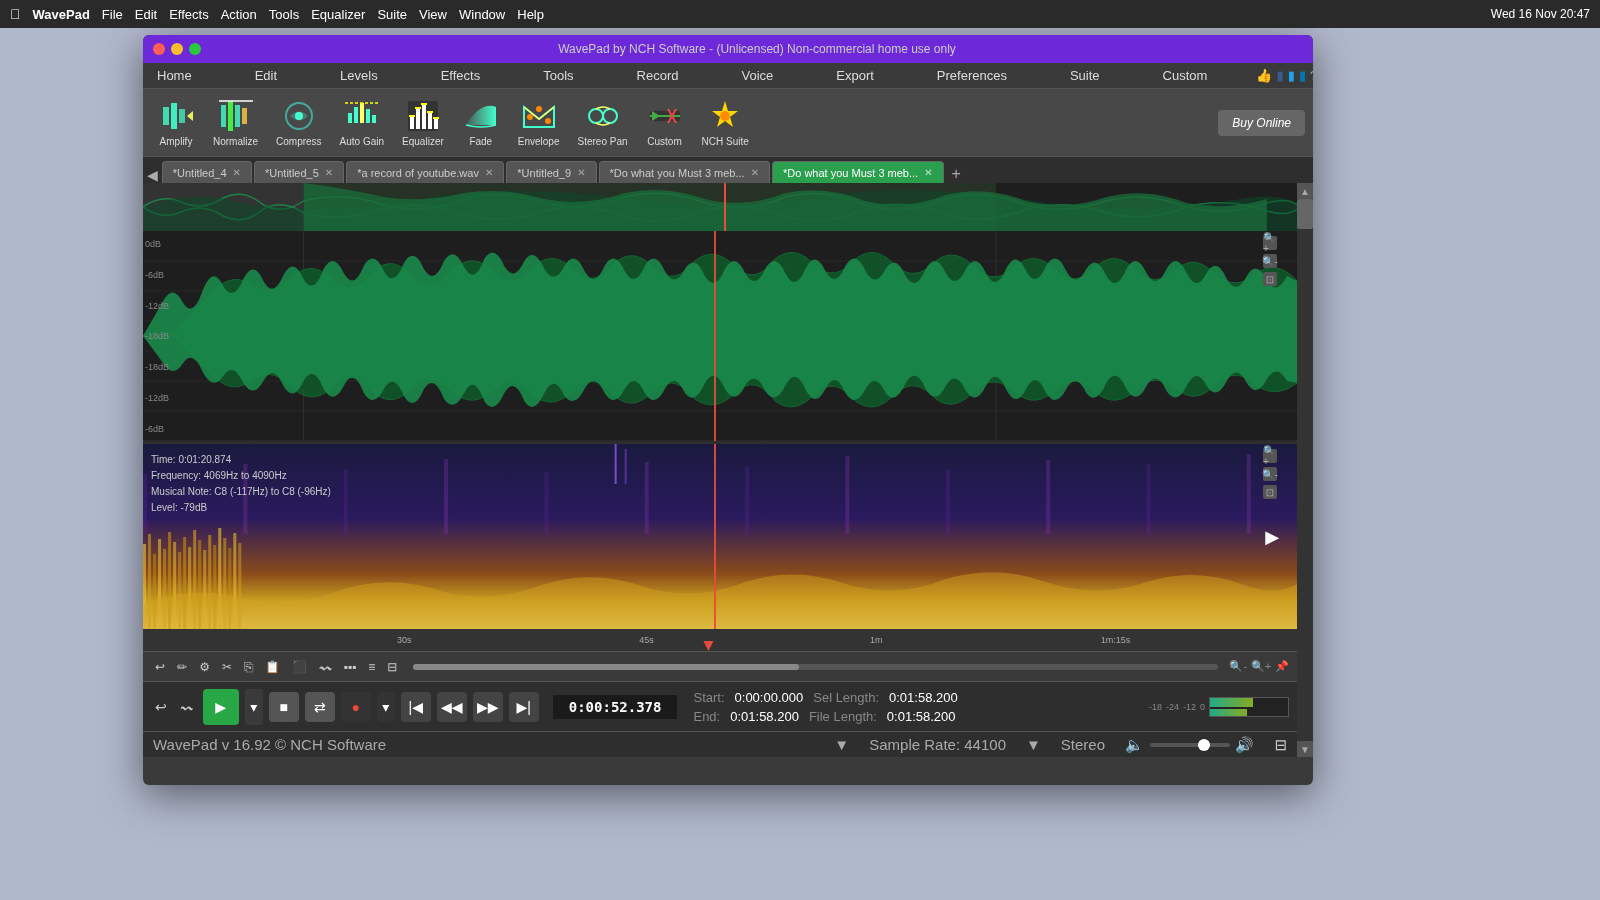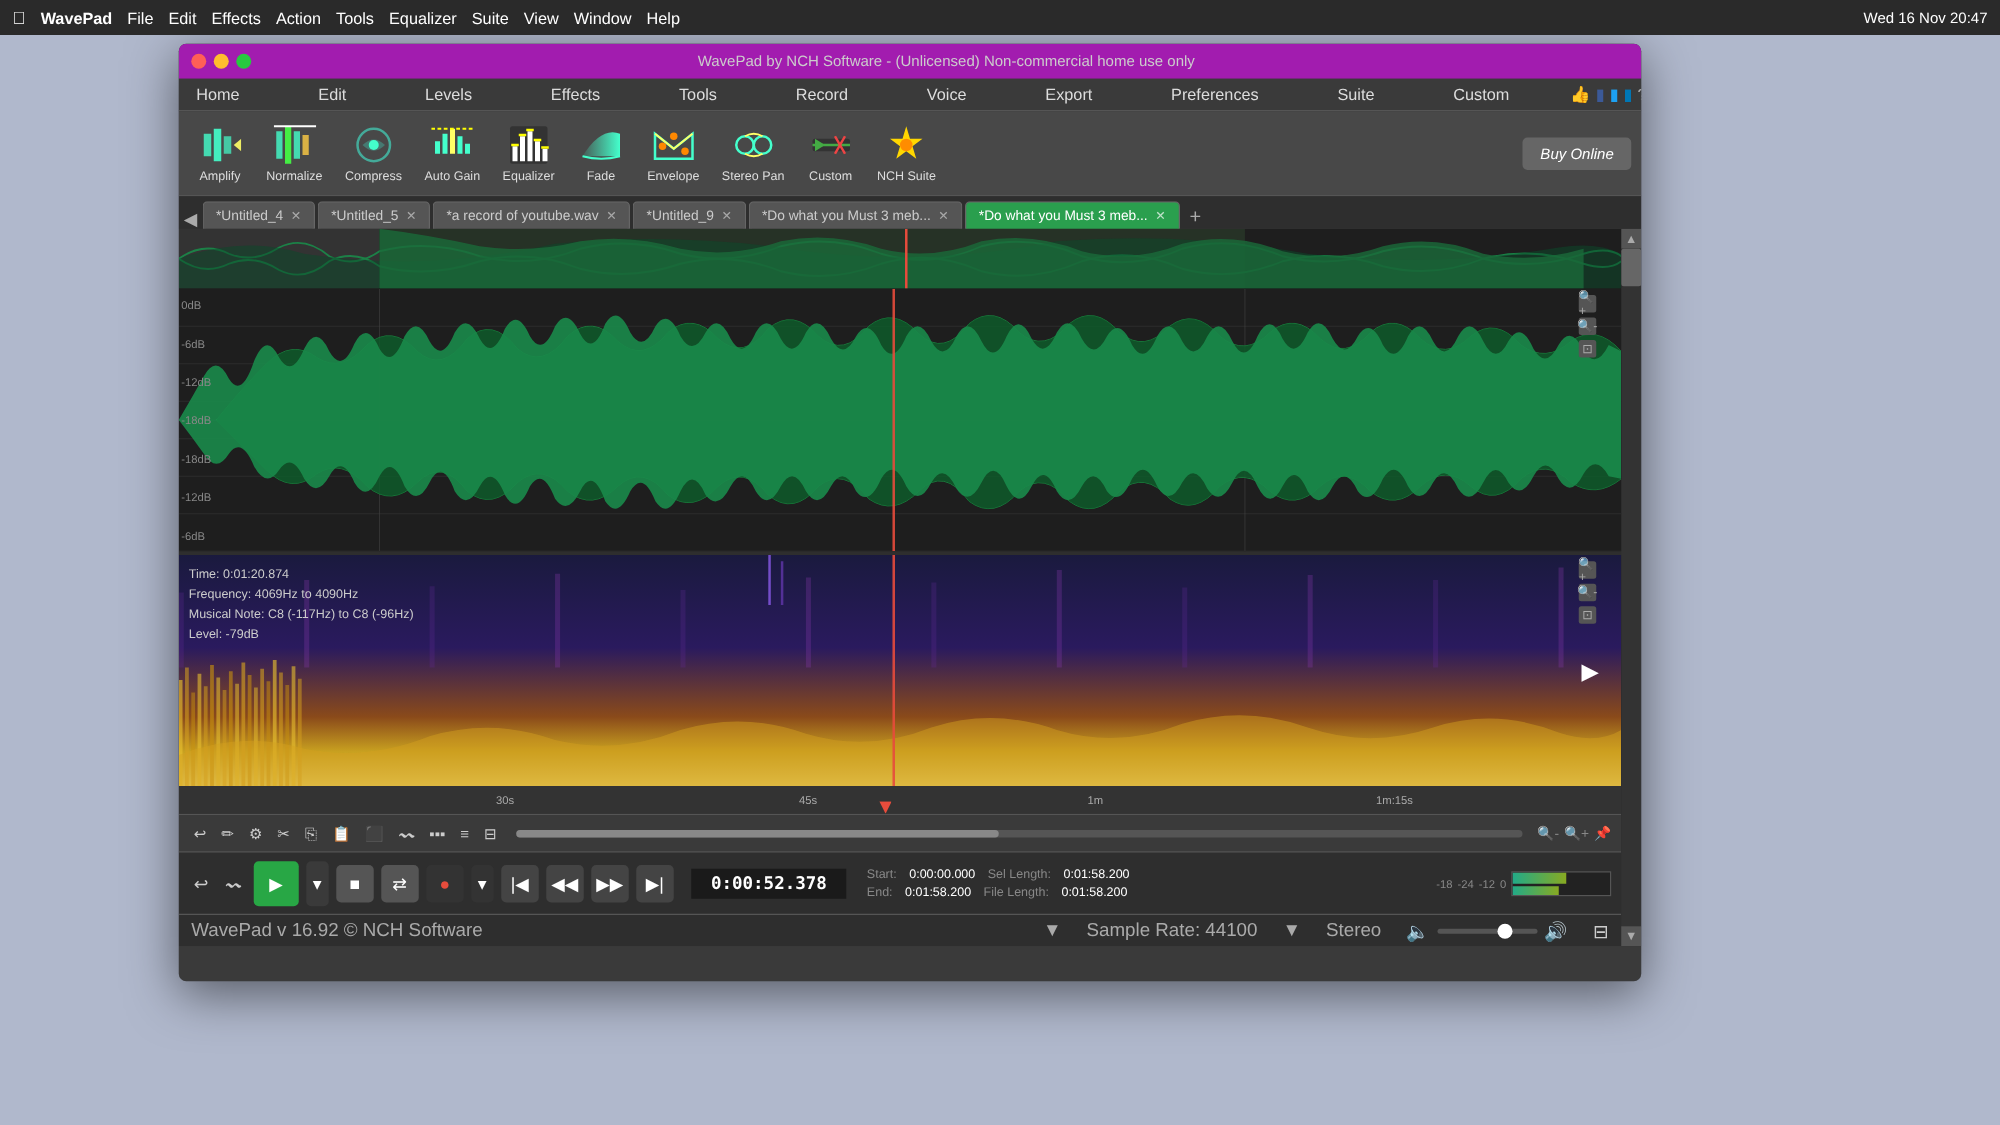--- a/index.html
+++ b/index.html
@@ -47,21 +47,21 @@
       height: 750px;
       background: #3a3a3a;
       border-radius: 6px;
       overflow: hidden;
       box-shadow: 0 10px 40px rgba(0,0,0,0.5);
     }
 
     
     .title-bar {
       height: 28px;
-      background: #a21caf;
+      background: #6d28d9;
       display: flex;
       align-items: center;
       padding: 0 10px;
     }
     .traffic-lights { display: flex; gap: 6px; margin-right: 10px; }
     .tl { width: 12px; height: 12px; border-radius: 50%; cursor: pointer; }
     .tl-red { background: #ff5f57; }
     .tl-yellow { background: #ffbd2e; }
     .tl-green { background: #28c940; }
     .title-text {
@@ -302,21 +302,21 @@
     .transport-details {
       display: flex;
       flex-direction: column;
       gap: 4px;
       margin-left: 10px;
     }
     .transport-row {
       display: flex;
       align-items: center;
       gap: 10px;
-      font-size: 10px;
+      font-size: 13px;
       color: #ccc;
     }
     .transport-label { color: #888; }
     .transport-value { color: #fff; }
 
     
     .status-bar {
       height: 26px;
       background: #2e2e2e;
       display: flex;

